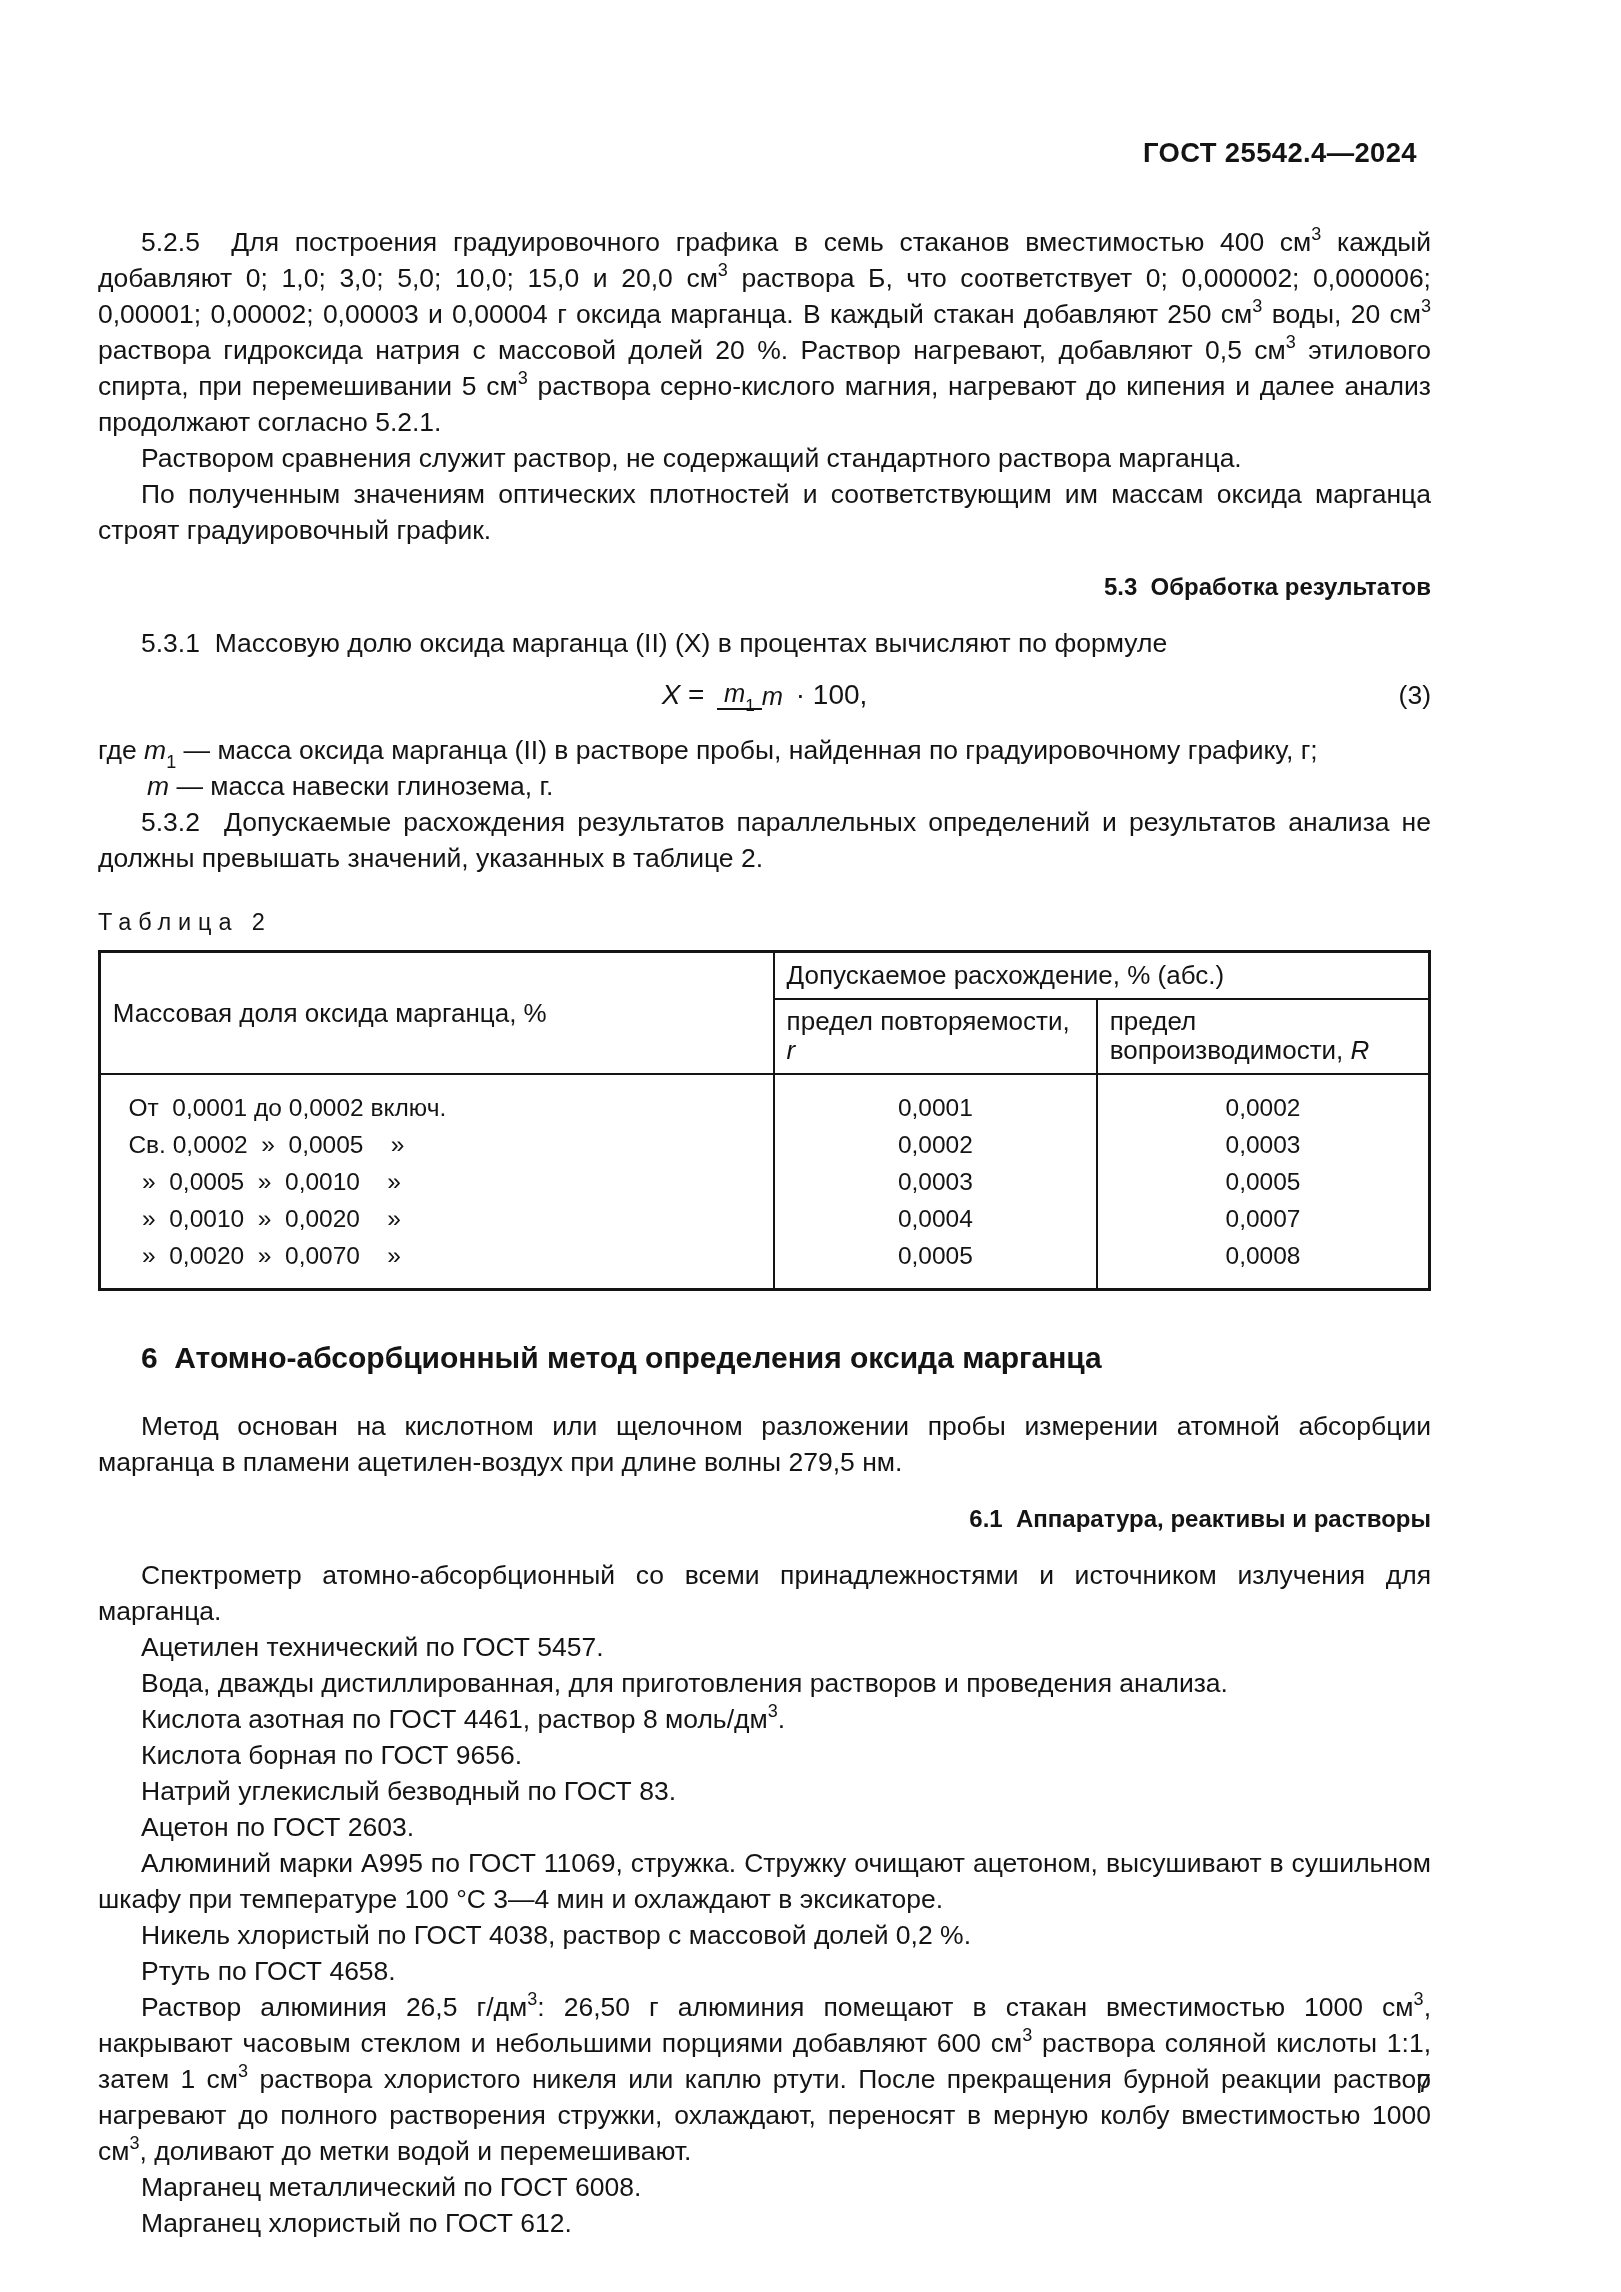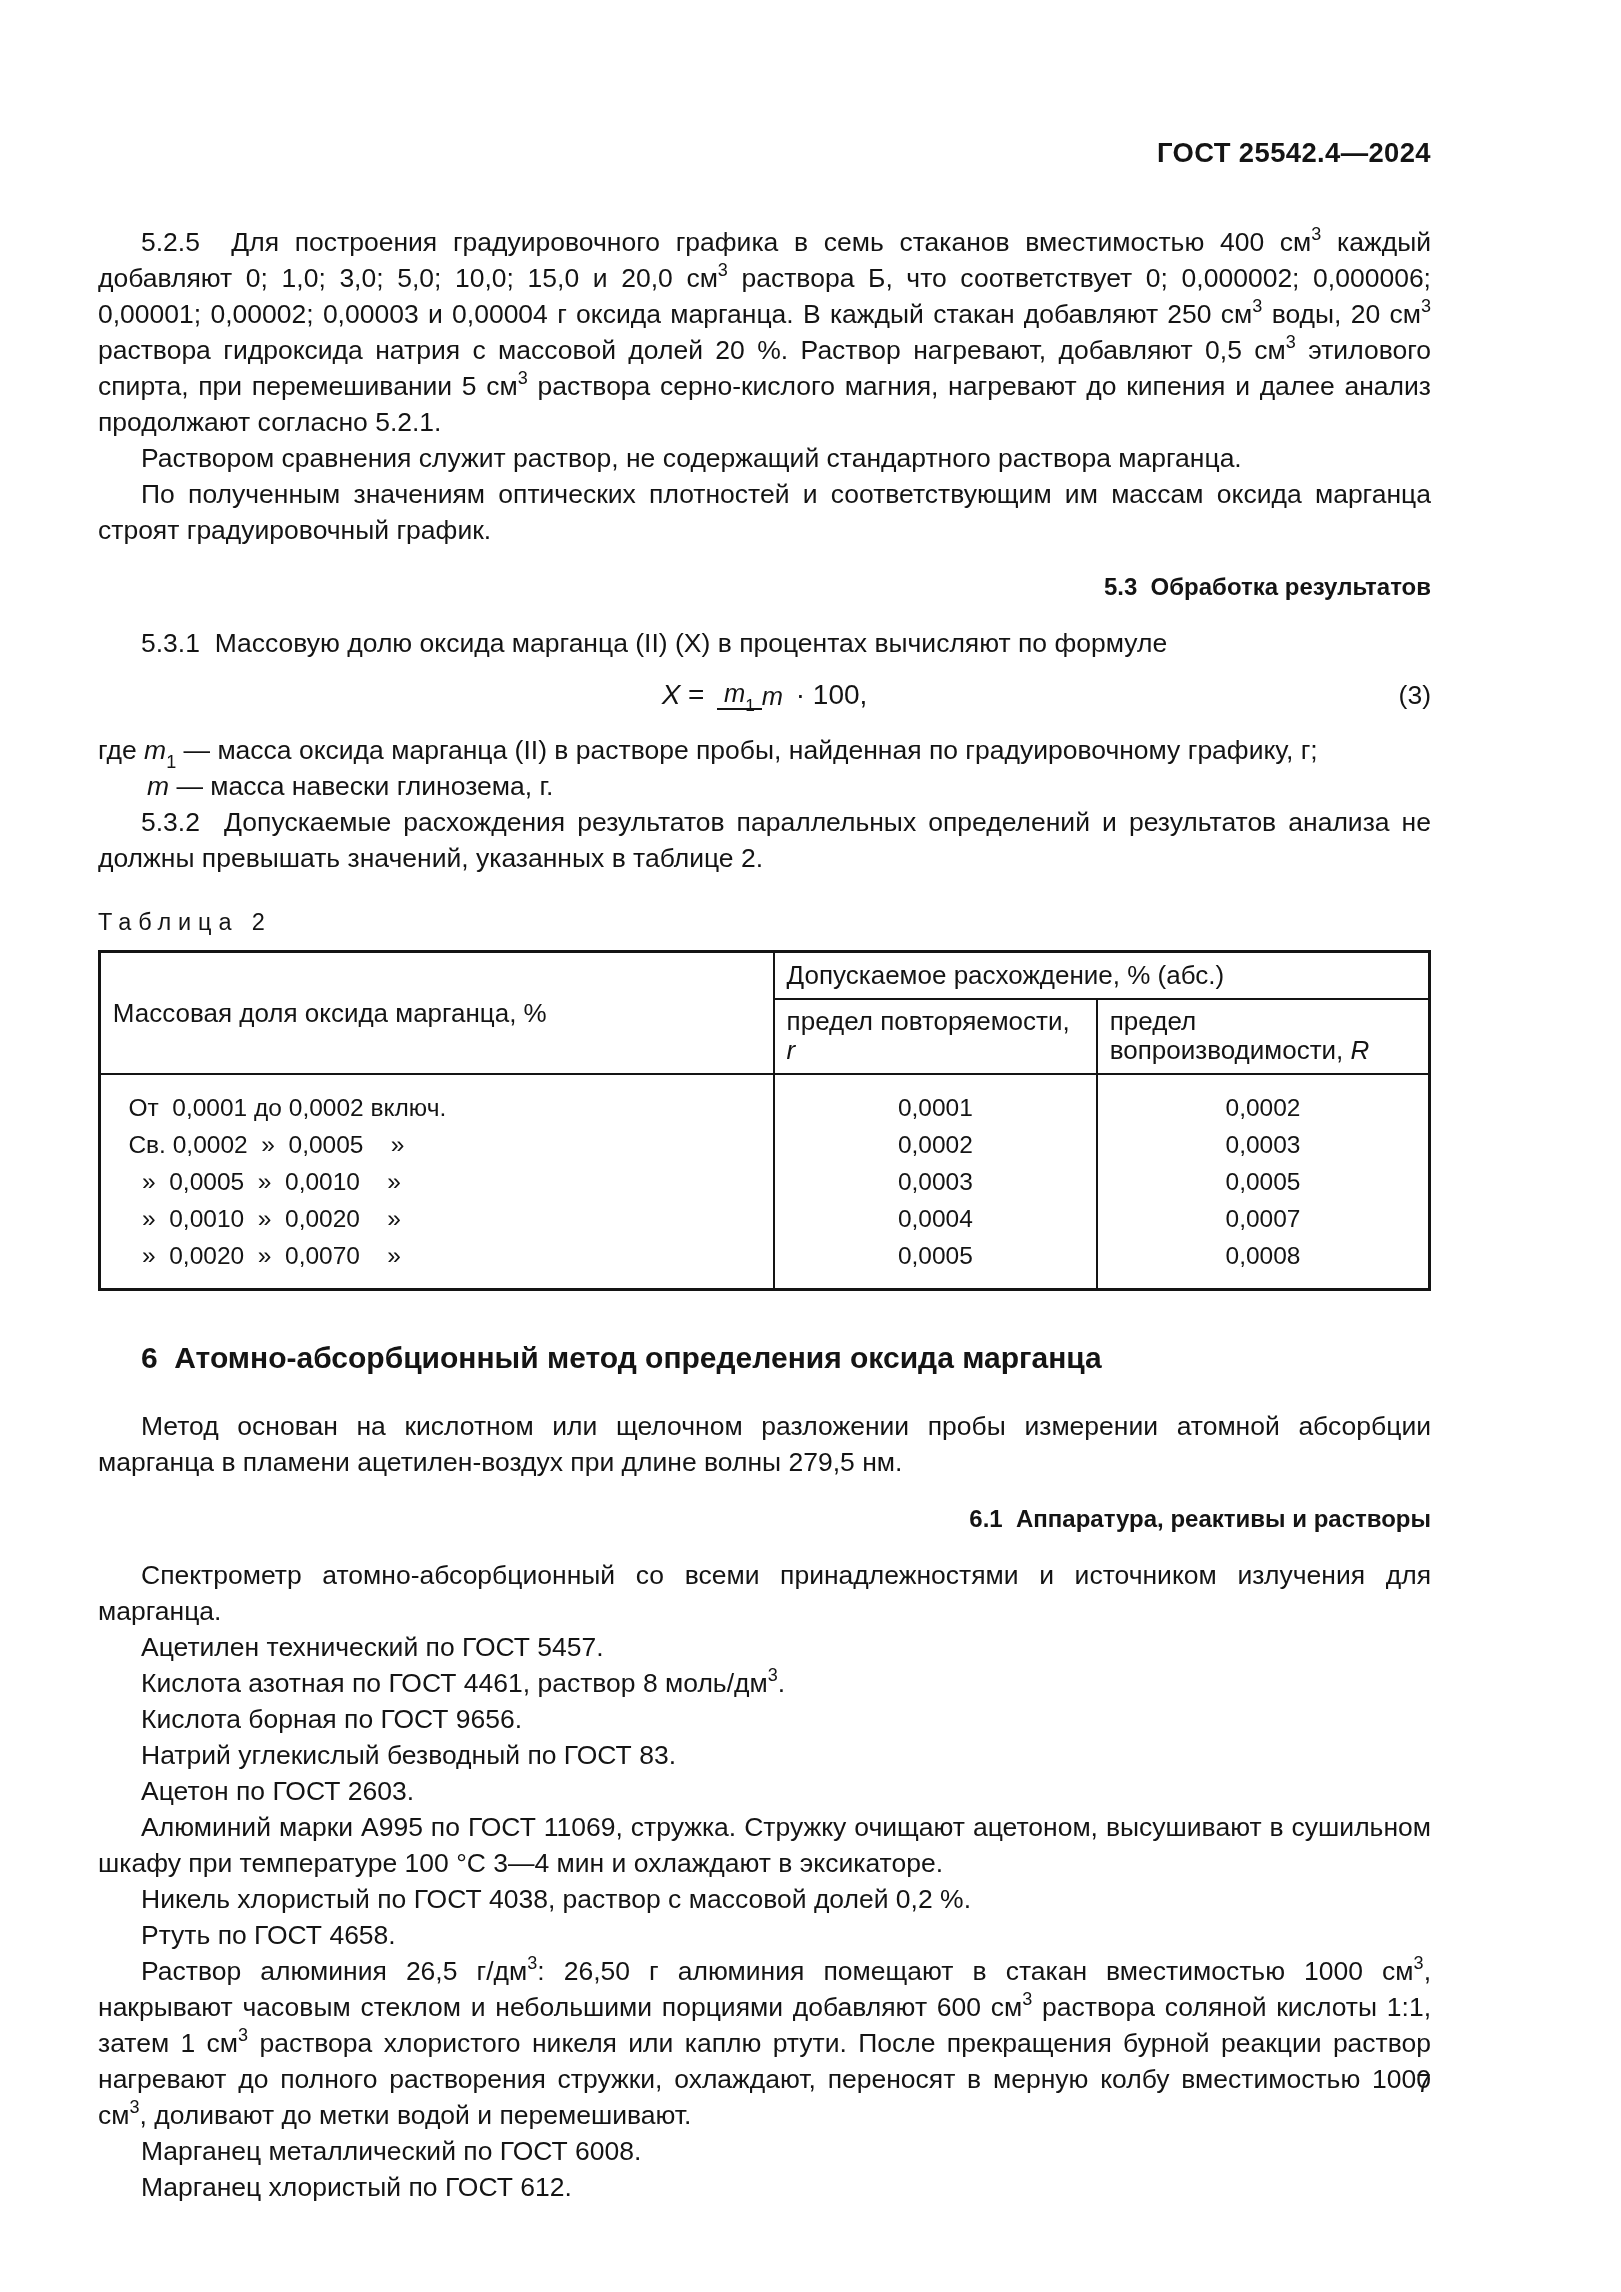--- a/index.html
+++ b/index.html
@@ -2,21 +2,21 @@
 <html><head>
 <meta charset="utf-8">
 <style>
   html,body{margin:0;padding:0;}
   body{
     width:1621px;height:2293px;background:#ffffff;position:relative;
     font-family:"Liberation Sans","DejaVu Sans",sans-serif;color:#141414;
     -webkit-font-smoothing:antialiased;
   }
   .sheet{position:absolute;left:98px;top:137px;width:1333px;}
-  .doc-header{text-align:right;font-weight:700;font-size:27.4px;margin:0 0 55px 0;letter-spacing:0.4px;}
+  .doc-header{text-align:right;font-weight:700;font-size:27.4px;margin:0 14px 55px 0;letter-spacing:0.4px;}
   .para{font-size:26.5px;line-height:36px;text-align:justify;text-indent:43px;margin:0;}
   .no-indent{text-indent:0;}
   .it{font-style:italic;}
   sup{font-size:0.68em;line-height:0;position:relative;top:-0.05em;}
   sub{font-size:0.68em;line-height:0;position:relative;bottom:-0.15em;}
   .h-sub{font-size:24px;font-weight:700;line-height:36px;text-indent:43px;margin:20.6px 0 20.6px 0;text-align:right;}
   .h-section{font-size:30px;font-weight:700;line-height:39px;text-indent:43px;margin:47px 0 31px 0;text-align:left;}
   .formula-row{position:relative;margin:17.6px 0 21.6px 0;display:flex;justify-content:center;align-items:center;}
   .formula{display:inline-flex;align-items:center;font-size:28px;font-weight:400;}
   .frac{display:inline-flex;align-items:center;margin:0 4.9px;vertical-align:middle;}
@@ -120,20 +120,21 @@
 
   <h1 class="h-section">6&nbsp; Атомно-абсорбционный метод определения оксида марганца</h1>
 
   <p class="para"><span>Метод основан на кислотном или щелочном разложении пробы измерении атомной абсорбции марганца в пламени ацетилен-воздух при длине волны 279,5 нм.</span></p>
 
   <h2 class="h-sub">6.1&nbsp; Аппаратура, реактивы и растворы</h2>
 
   <div>
       <p class="para"><span>Спектрометр атомно-абсорбционный со всеми принадлежностями и источником излучения для марганца.</span></p>
       <p class="para"><span>Ацетилен технический по ГОСТ 5457.</span></p>
+      <p class="para"><span>Вода, дважды дистиллированная, для приготовления растворов и проведения анализа.</span></p>
       <p class="para"><span>Кислота азотная по ГОСТ 4461, раствор 8 моль/дм</span><sup>3</sup><span>.</span></p>
       <p class="para"><span>Кислота борная по ГОСТ 9656.</span></p>
       <p class="para"><span>Натрий углекислый безводный по ГОСТ 83.</span></p>
       <p class="para"><span>Ацетон по ГОСТ 2603.</span></p>
       <p class="para"><span>Алюминий марки А995 по ГОСТ 11069, стружка. Стружку очищают ацетоном, высушивают в сушильном шкафу при температуре 100 °С 3—4 мин и охлаждают в эксикаторе.</span></p>
       <p class="para"><span>Никель хлористый по ГОСТ 4038, раствор с массовой долей 0,2 %.</span></p>
       <p class="para"><span>Ртуть по ГОСТ 4658.</span></p>
       <p class="para"><span>Раствор алюминия 26,5 г/дм</span><sup>3</sup><span>: 26,50 г алюминия помещают в стакан вместимостью 1000 см</span><sup>3</sup><span>, накрывают часовым стеклом и небольшими порциями добавляют 600 см</span><sup>3</sup><span> раствора соляной кислоты 1:1, затем 1 см</span><sup>3</sup><span> раствора хлористого никеля или каплю ртути. После прекращения бурной реакции раствор нагревают до полного растворения стружки, охлаждают, переносят в мерную колбу вместимостью 1000 см</span><sup>3</sup><span>, доливают до метки водой и перемешивают.</span></p>
       <p class="para"><span>Марганец металлический по ГОСТ 6008.</span></p>
       <p class="para"><span>Марганец хлористый по ГОСТ 612.</span></p>

